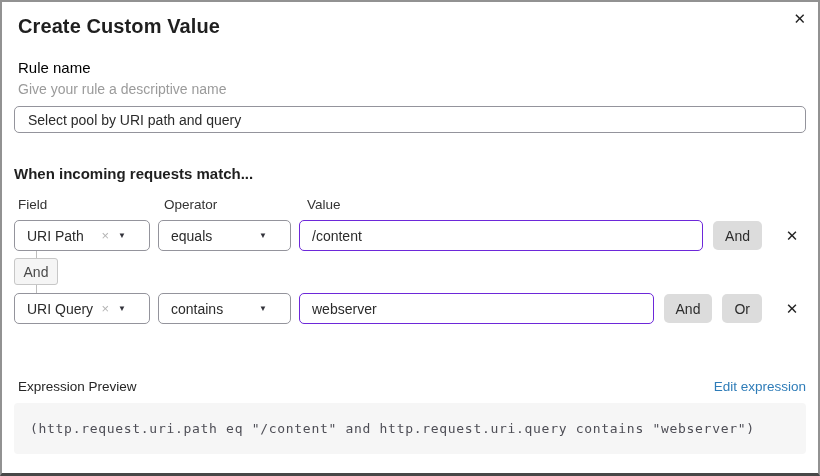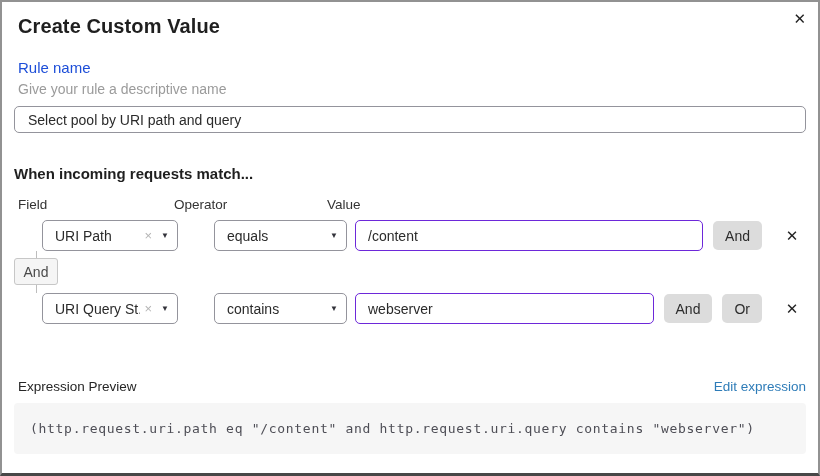--- a/index.html
+++ b/index.html
@@ -33,21 +33,21 @@
     font-size: 20px;
     font-weight: bold;
     color: #1f1f1f;
     margin: 3px 0 0 4px;
     letter-spacing: 0.1px;
   }
   
   .rule-name-label {
     margin: 21px 0 0 4px;
     font-size: 15px;
-    color: #1d4ed8;
+    color: #000000;
   }
   .rule-name-hint {
     margin: 5px 0 0 4px;
     font-size: 14px;
     color: #9b9b9b;
   }
   .text-input {
     display: block;
     width: 100%;
     height: 27px;
@@ -63,45 +63,44 @@
   }
   
   .match-heading {
     margin: 32px 0 0 0;
     font-size: 15px;
     font-weight: bold;
     color: #1f1f1f;
   }
   .col-labels {
     display: flex;
-    gap: 20px;
+    gap: 10px;
     margin-top: 15px;
     font-size: 13.5px;
     color: #333;
   }
   .col-label-field   { width: 136px; padding-left: 4px; }
   .col-label-operator{ width: 133px; padding-left: 4px; }
   .col-label-value   { flex: 1; padding-left: 4px; }
   .cond-row {
     display: flex;
     align-items: center;
     gap: 8px;
     margin-top: 8px;
   }
   .dropdown {
     height: 31px;
     border: 1px solid #94949c;
     border-radius: 5px;
     background: #fff;
     display: flex;
     align-items: center;
-    padding: 0 8px 0 12px;
+    padding: 0 23px 0 12px;
     cursor: pointer;
     flex: none;
-    margin-left: 28px;
   }
   .dd-field { width: 136px; }
   .dd-operator { width: 133px; }
   .dd-label {
     flex: 1;
     font-size: 14px;
     color: #2b2b2b;
     white-space: nowrap;
     overflow: hidden;
   }

